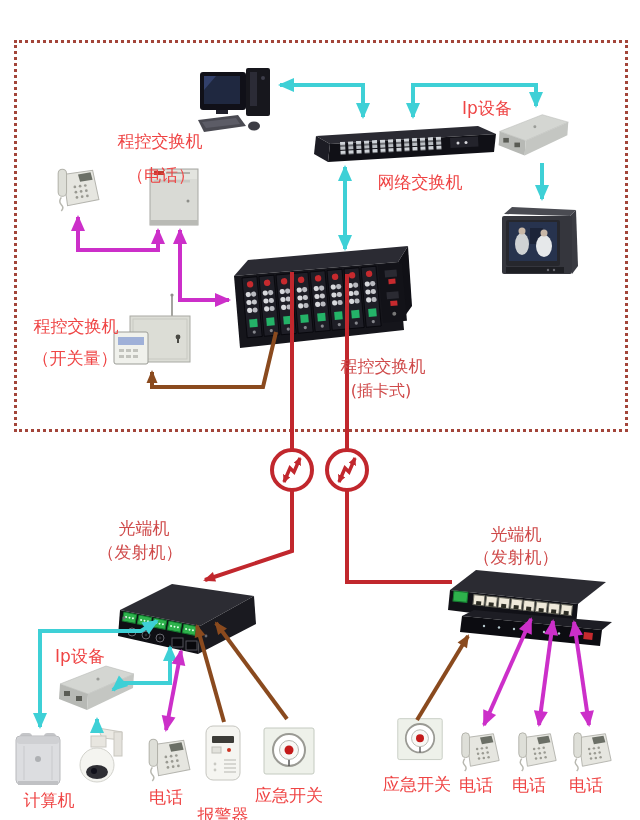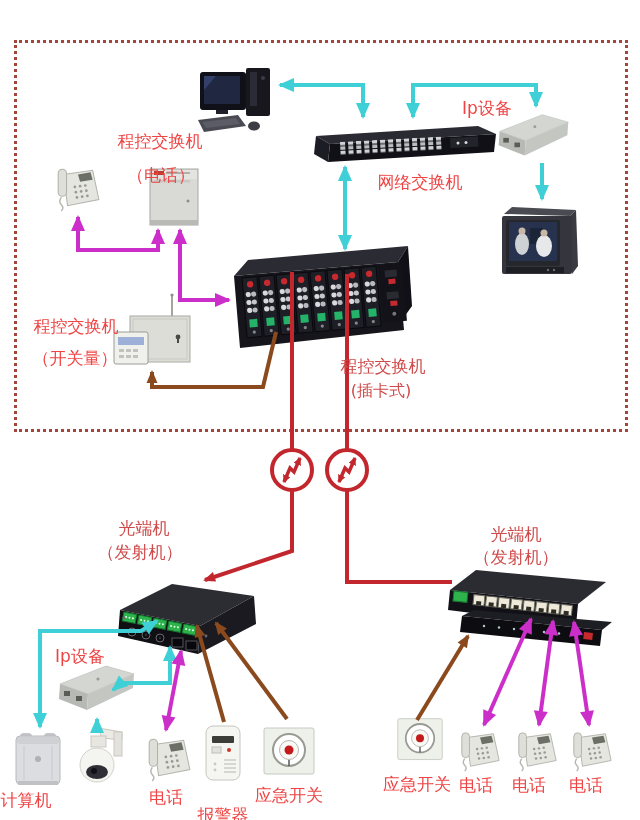--- a/index.html
+++ b/index.html
@@ -403,21 +403,21 @@
   <div class="lbl" style="left:487px;top:99px">Ip设备</div>
   <div class="lbl" style="left:76px;top:317px">程控交换机</div>
   <div class="lbl" style="left:75px;top:349px">（开关量）</div>
   <div class="lbl red" style="left:383px;top:357px">程控交换机</div>
   <div class="lbl red sm" style="left:381px;top:382px">(插卡式)</div>
   <div class="lbl red" style="left:144px;top:519px">光端机</div>
   <div class="lbl red" style="left:140px;top:543px">（发射机）</div>
   <div class="lbl red" style="left:516px;top:525px">光端机</div>
   <div class="lbl red" style="left:516px;top:548px">（发射机）</div>
   <div class="lbl" style="left:80px;top:647px">Ip设备</div>
-  <div class="lbl" style="left:26px;top:791px">计算机</div>
+  <div class="lbl" style="left:49px;top:791px">计算机</div>
   <div class="lbl" style="left:166px;top:788px">电话</div>
   <div class="lbl" style="left:223px;top:806px">报警器</div>
   <div class="lbl" style="left:289px;top:786px">应急开关</div>
   <div class="lbl" style="left:417px;top:775px">应急开关</div>
   <div class="lbl" style="left:476px;top:776px">电话</div>
   <div class="lbl" style="left:529px;top:776px">电话</div>
   <div class="lbl" style="left:586px;top:776px">电话</div>
 
 </div>
 

